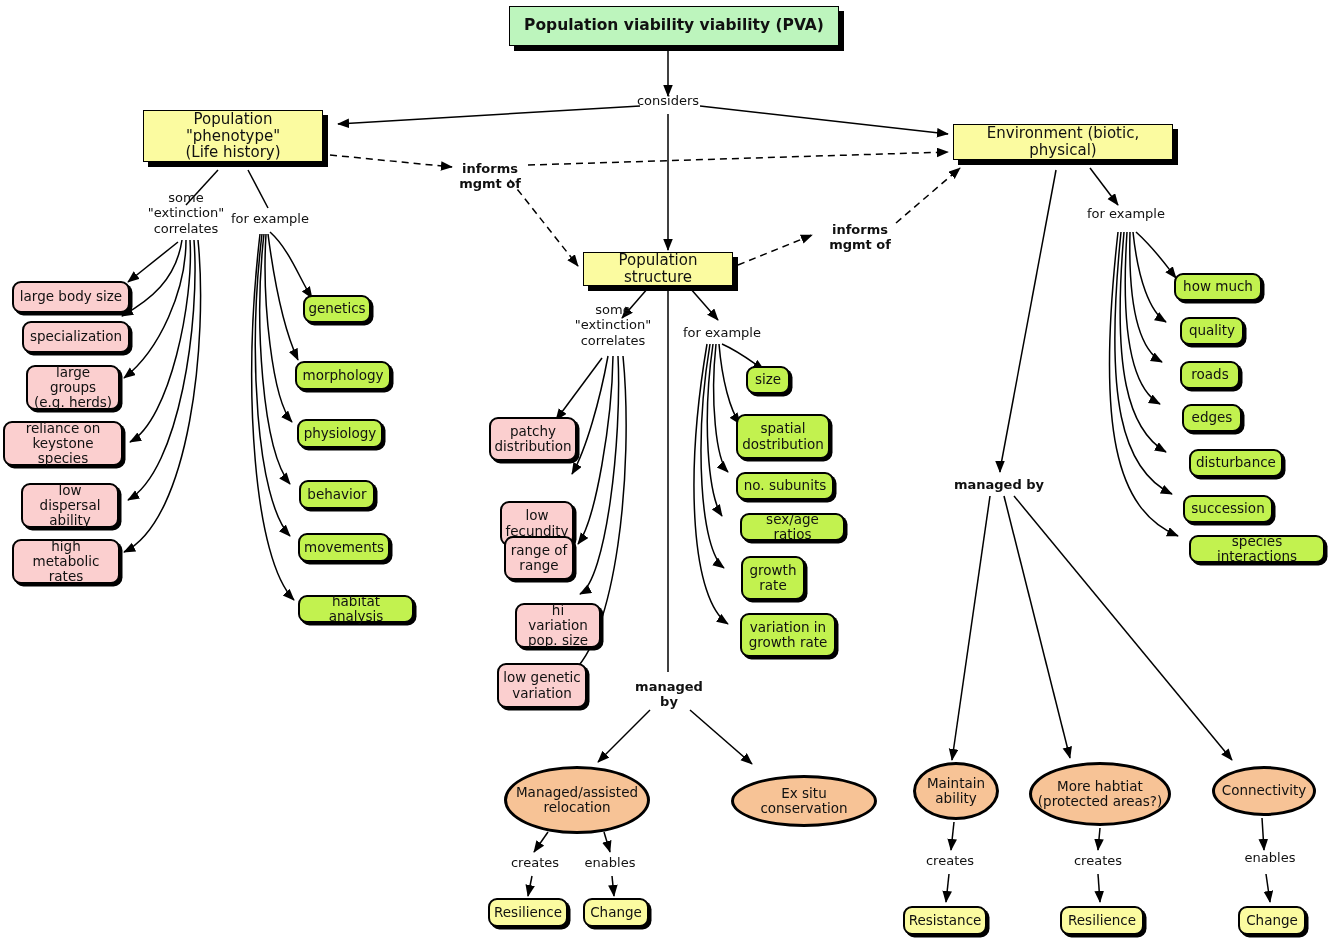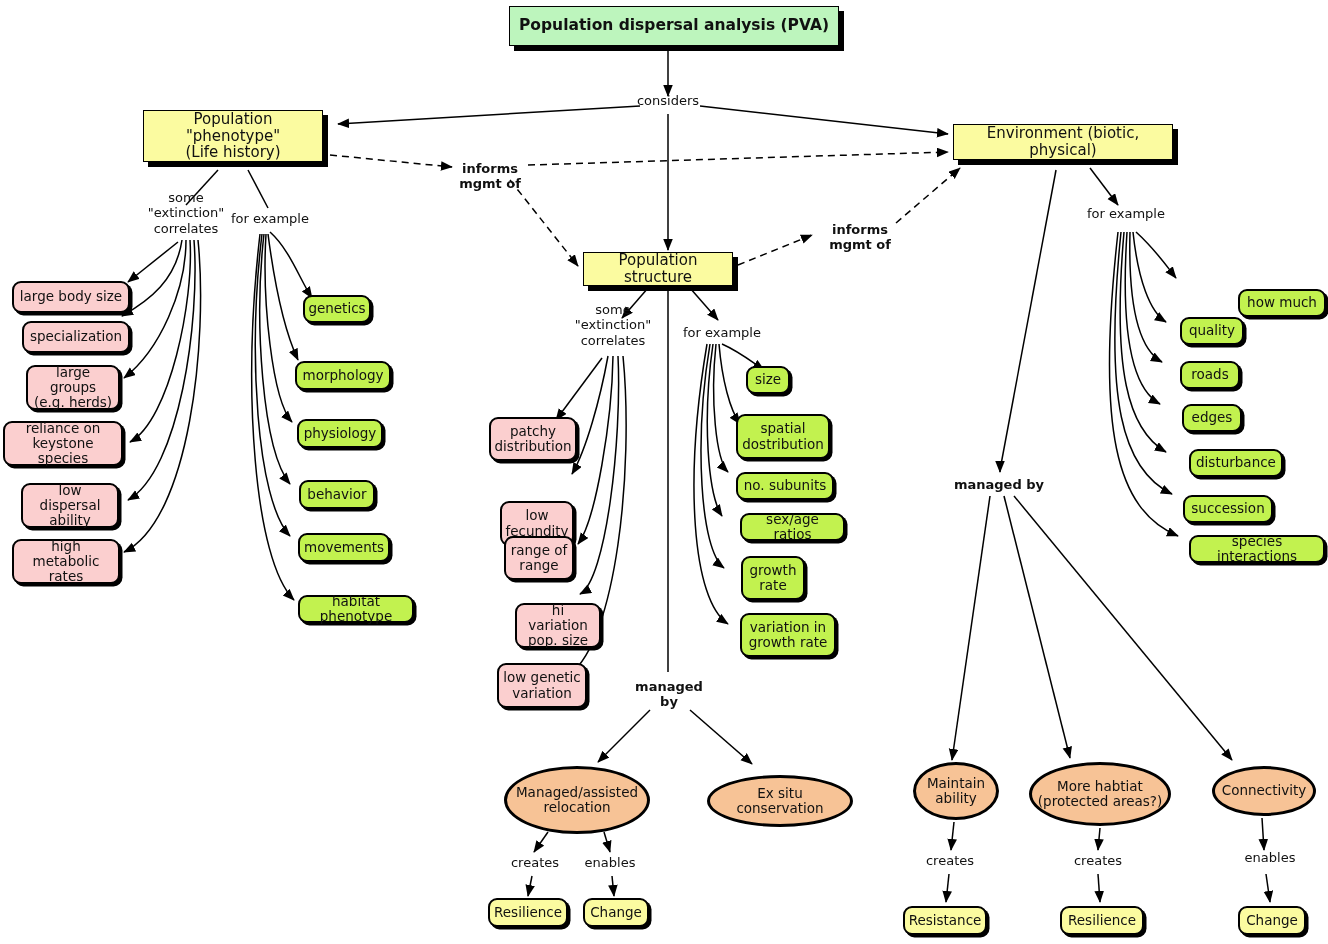--- a/index.html
+++ b/index.html
@@ -115,21 +115,21 @@
       <path d="M954,822 L951,850"></path>
       <path d="M949,874 L946,902"></path>
       <path d="M1100,828 L1098,850"></path>
       <path d="M1098,874 L1100,902"></path>
       <path d="M1262,818 L1264,850"></path>
       <path d="M1266,874 L1270,902"></path>
     </g>
   </svg>
 
   <div class="node main green" style="left:509px;top:6px;width:330px;height:40px;">
-    <span>Population dispersal analysis (PVA)</span>
+    <span>Population viability viability (PVA)</span>
   </div>
 
   <div class="lbl" style="left:622px;top:93px;width:92px;">considers</div>
 
   <div class="node main yellow" style="left:143px;top:110px;width:180px;height:52px;flex-direction:column;">
     <span>Population "phenotype"</span>
     <span>(Life history)</span>
   </div>
 
   <div class="node main yellow" style="left:583px;top:252px;width:150px;height:34px;">
@@ -188,21 +188,21 @@
   <div class="node leaf lime" style="left:297px;top:419px;width:86px;height:29px;">
     <span>physiology</span>
   </div>
   <div class="node leaf lime" style="left:299px;top:480px;width:76px;height:29px;">
     <span>behavior</span>
   </div>
   <div class="node leaf lime" style="left:298px;top:533px;width:92px;height:29px;">
     <span>movements</span>
   </div>
   <div class="node leaf lime" style="left:298px;top:595px;width:116px;height:28px;">
-    <span>habitat phenotype</span>
+    <span>habitat analysis</span>
   </div>
 
   <div class="lbl" style="left:570px;top:302px;width:86px;">
     <div>some</div>
     <div>"extinction"</div>
     <div>correlates</div>
   </div>
   <div class="lbl" style="left:682px;top:325px;width:80px;">for example</div>
 
   <div class="node leaf pink" style="left:489px;top:417px;width:88px;height:44px;flex-direction:column;">
@@ -243,21 +243,21 @@
     <span>growth</span>
     <span>rate</span>
   </div>
   <div class="node leaf lime" style="left:740px;top:613px;width:96px;height:44px;flex-direction:column;">
     <span>variation in</span>
     <span>growth rate</span>
   </div>
 
   <div class="lbl" style="left:1086px;top:206px;width:80px;">for example</div>
 
-  <div class="node leaf lime" style="left:1238px;top:273px;width:88px;height:28px;margin-top:16px;">
+  <div class="node leaf lime" style="left:1174px;top:273px;width:88px;height:28px;">
     <span>how much</span>
   </div>
   <div class="node leaf lime" style="left:1180px;top:317px;width:64px;height:28px;">
     <span>quality</span>
   </div>
   <div class="node leaf lime" style="left:1180px;top:361px;width:60px;height:28px;">
     <span>roads</span>
   </div>
   <div class="node leaf lime" style="left:1182px;top:404px;width:60px;height:28px;">
     <span>edges</span>
@@ -275,21 +275,21 @@
   <div class="lbl bold" style="left:626px;top:679px;width:86px;">
     <div>managed</div>
     <div>by</div>
   </div>
   <div class="lbl bold" style="left:944px;top:477px;width:110px;">managed by</div>
 
   <div class="node ellipse" style="left:504px;top:766px;width:146px;height:68px;flex-direction:column;">
     <span>Managed/assisted</span>
     <span>relocation</span>
   </div>
-  <div class="node ellipse" style="left:707px;top:775px;width:146px;height:52px;justify-content:center;">
+  <div class="node ellipse" style="left:731px;top:775px;width:146px;height:52px;justify-content:center;">
     <span>Ex situ conservation</span>
   </div>
 
   <div class="node ellipse" style="left:913px;top:762px;width:86px;height:58px;flex-direction:column;">
     <span>Maintain</span>
     <span>ability</span>
   </div>
   <div class="node ellipse" style="left:1029px;top:762px;width:142px;height:64px;flex-direction:column;">
     <span>More habtiat</span>
     <span>(protected areas?)</span>

